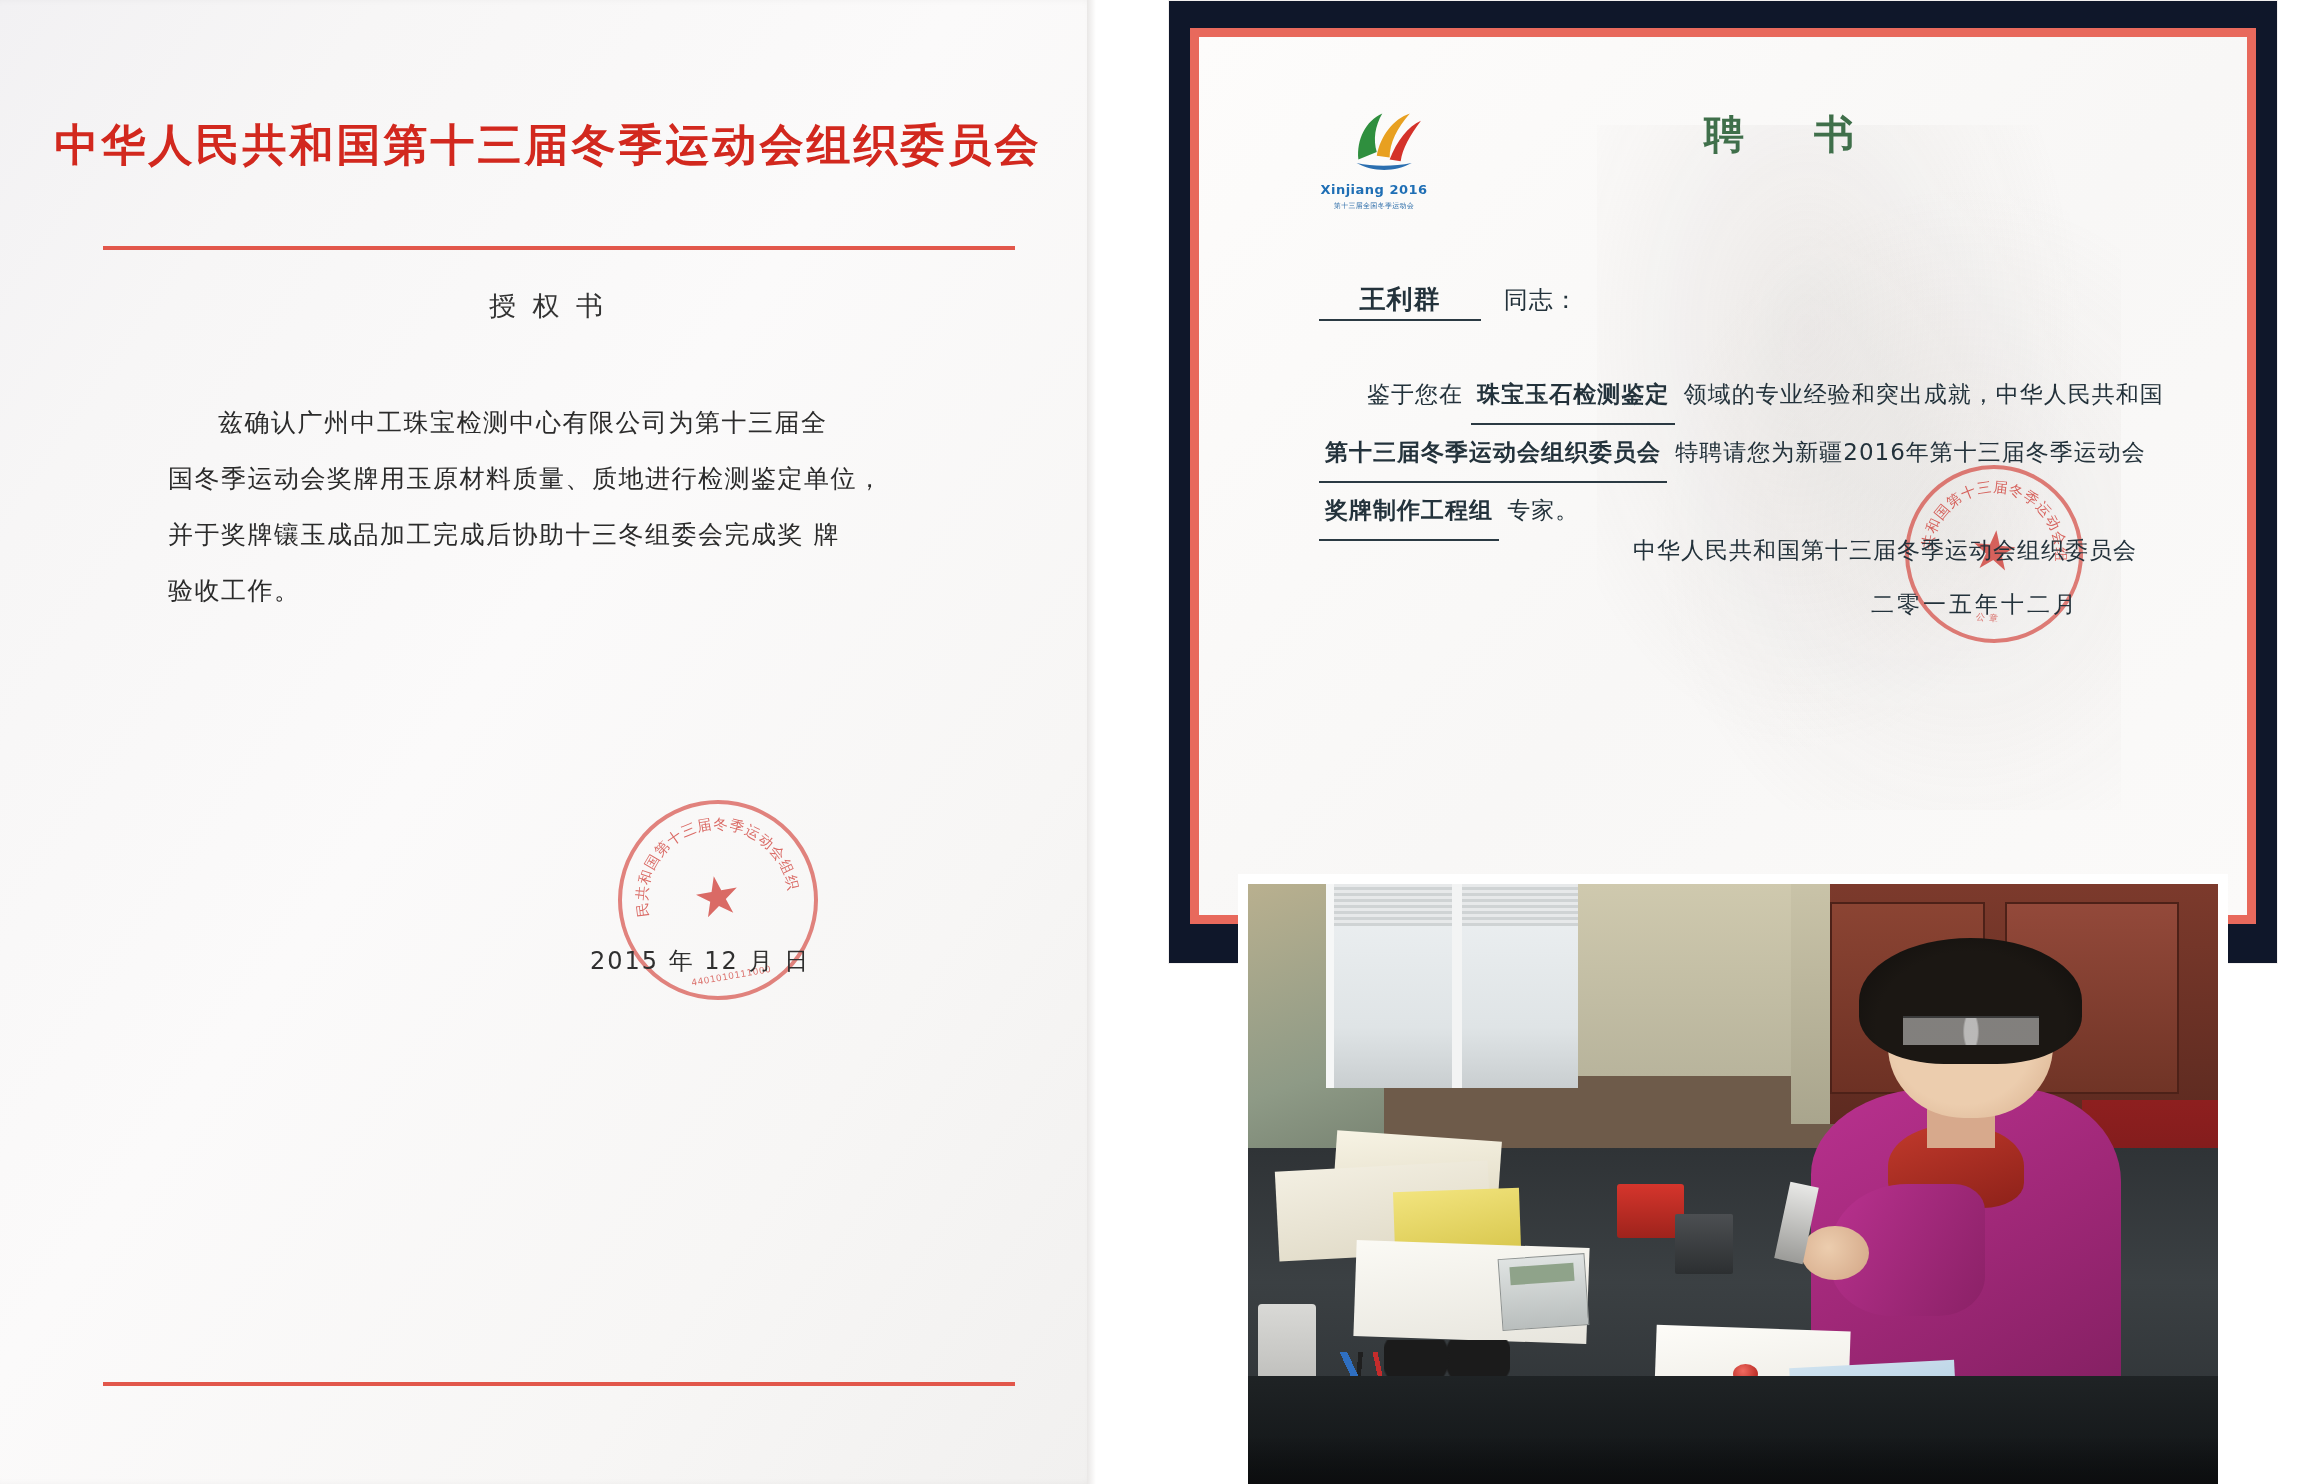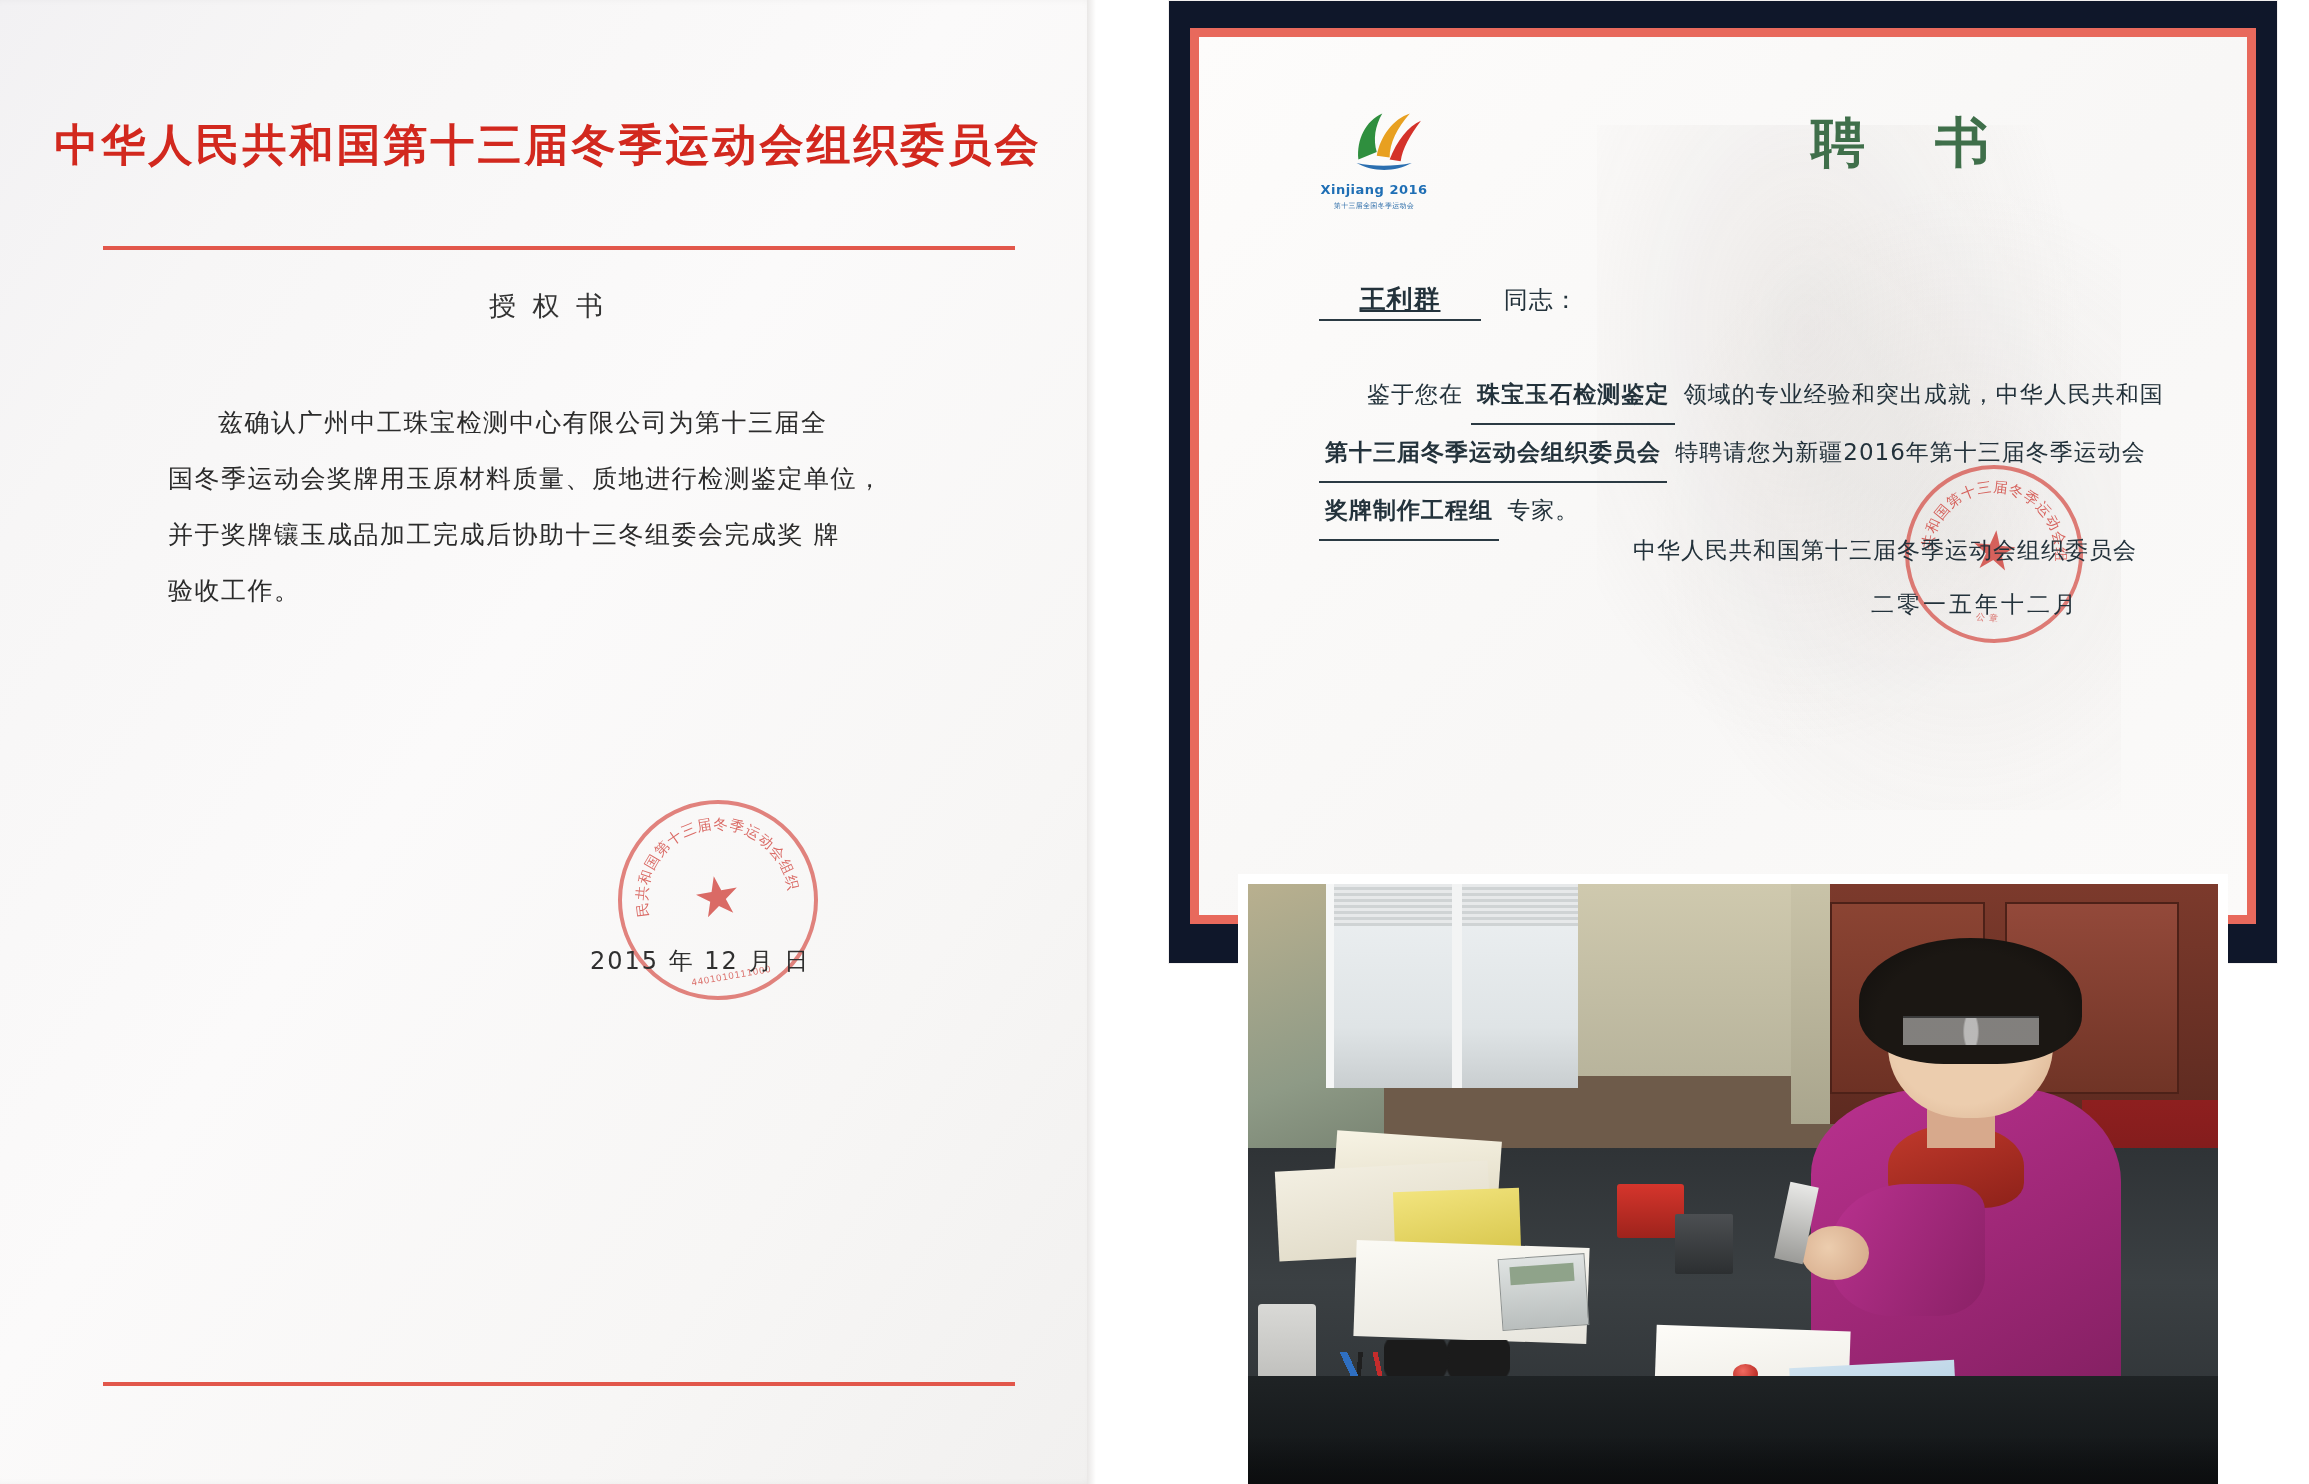--- a/index.html
+++ b/index.html
@@ -188,23 +188,23 @@
     text-align: center;
     font-size: 7px;
     color: #2a6ba8;
     letter-spacing: 0.3px;
   }
   #appoint-heading {
     position: absolute;
     left: 300px;
     top: 70px;
     width: 560px;
-    text-align: right;
+    text-align: center;
     font-family: "DejaVu Serif", serif;
-    font-size: 54px;
+    font-size: 40px;
     font-weight: bold;
     color: #3f6f4a;
     letter-spacing: 70px;
     text-indent: 70px;
   }
   .appoint-line {
     position: absolute;
     font-size: 24px;
     color: #23323b;
     letter-spacing: 1px;
@@ -212,21 +212,20 @@
   }
   #appoint-name-row { left: 120px; top: 245px; }
   #appoint-name {
     display: inline-block;
     min-width: 150px;
     border-bottom: 2px solid #2b3a43;
     text-align: center;
     font-weight: bold;
     font-size: 26px;
     padding: 0 6px 2px 6px;
-    text-decoration: underline;
   }
   #appoint-comrade { margin-left: 14px; text-align: center; }
   #appoint-para1 {
     position: absolute;
     left: 120px;
     top: 330px;
     width: 868px;
     font-size: 23px;
     line-height: 54px;
     color: #23323b;

